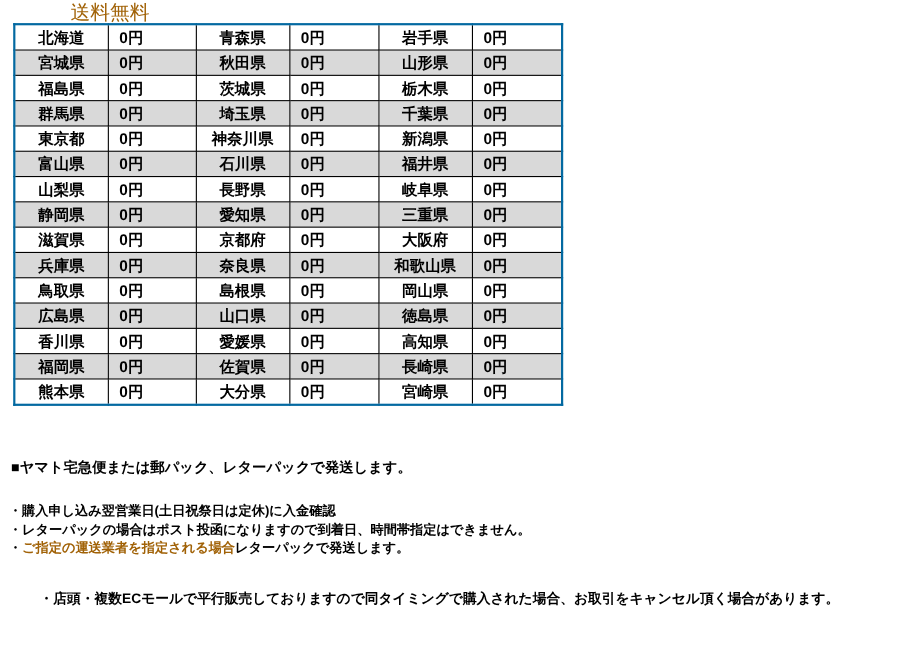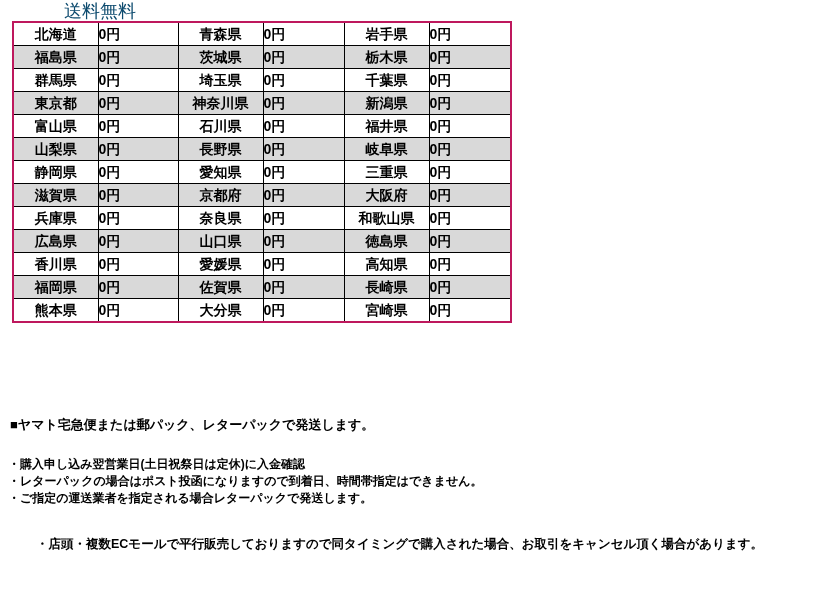--- a/index.html
+++ b/index.html
@@ -3,47 +3,47 @@
 <meta charset="utf-8">
 <style>
   html,body{margin:0;padding:0;}
   body{
     width:822px;height:595px;background:#ffffff;position:relative;
     font-family:"Liberation Sans","DejaVu Sans",sans-serif;color:#000000;
     overflow:hidden;
   }
   .free-shipping{
     position:absolute;left:64px;top:2px;
-    font-size:18px;line-height:18px;color:#0c4a6e;
+    font-size:18px;line-height:18px;color:#a16207;
     font-weight:normal;white-space:nowrap;
   }
   table.fees{
     position:absolute;left:12px;top:21px;
     border-collapse:collapse;table-layout:fixed;
-    border:2px solid #be185d;
+    border:2px solid #0369a1;
   }
   table.fees td{
     border:1px solid #000000;height:22px;padding:0;
     font-size:14px;font-weight:bold;line-height:22px;
     overflow:hidden;white-space:nowrap;
   }
   table.fees td.pref{text-align:center;}
-  table.fees td.fee{text-align:left;}
+  table.fees td.fee{text-align:left;padding-left:10px;}
   table.fees tr:nth-child(even) td{background:#d9d9d9;}
   table.fees tr:nth-child(odd) td{background:#ffffff;}
   .notes-heading{
     position:absolute;left:10px;top:416px;
     font-size:13px;font-weight:bold;white-space:nowrap;
   }
   .bullets{
     position:absolute;left:8px;top:456px;
     font-size:12px;font-weight:bold;line-height:17px;white-space:nowrap;
   }
   .bullets .line{height:17px;}
-  .red-inline{color:#000000;}
+  .red-inline{color:#a16207;}
   .small-note{
     position:absolute;left:8px;top:536px;
     font-size:12.5px;font-weight:bold;white-space:nowrap;margin-left:28px;
   }
 </style>
 </head>
 <body>
 
 <div class="free-shipping">送料無料</div>
 
@@ -56,20 +56,28 @@
     <col style="width:85px">
     <col style="width:82px">
   </colgroup>
   <tbody>
       <tr>
         <td class="pref">北海道</td>
         <td class="fee">0円</td>
         <td class="pref">青森県</td>
         <td class="fee">0円</td>
         <td class="pref">岩手県</td>
+        <td class="fee">0円</td>
+      </tr>
+      <tr>
+        <td class="pref">宮城県</td>
+        <td class="fee">0円</td>
+        <td class="pref">秋田県</td>
+        <td class="fee">0円</td>
+        <td class="pref">山形県</td>
         <td class="fee">0円</td>
       </tr>
       <tr>
         <td class="pref">福島県</td>
         <td class="fee">0円</td>
         <td class="pref">茨城県</td>
         <td class="fee">0円</td>
         <td class="pref">栃木県</td>
         <td class="fee">0円</td>
       </tr>
@@ -123,20 +131,28 @@
       </tr>
       <tr>
         <td class="pref">兵庫県</td>
         <td class="fee">0円</td>
         <td class="pref">奈良県</td>
         <td class="fee">0円</td>
         <td class="pref">和歌山県</td>
         <td class="fee">0円</td>
       </tr>
       <tr>
+        <td class="pref">鳥取県</td>
+        <td class="fee">0円</td>
+        <td class="pref">島根県</td>
+        <td class="fee">0円</td>
+        <td class="pref">岡山県</td>
+        <td class="fee">0円</td>
+      </tr>
+      <tr>
         <td class="pref">広島県</td>
         <td class="fee">0円</td>
         <td class="pref">山口県</td>
         <td class="fee">0円</td>
         <td class="pref">徳島県</td>
         <td class="fee">0円</td>
       </tr>
       <tr>
         <td class="pref">香川県</td>
         <td class="fee">0円</td>

